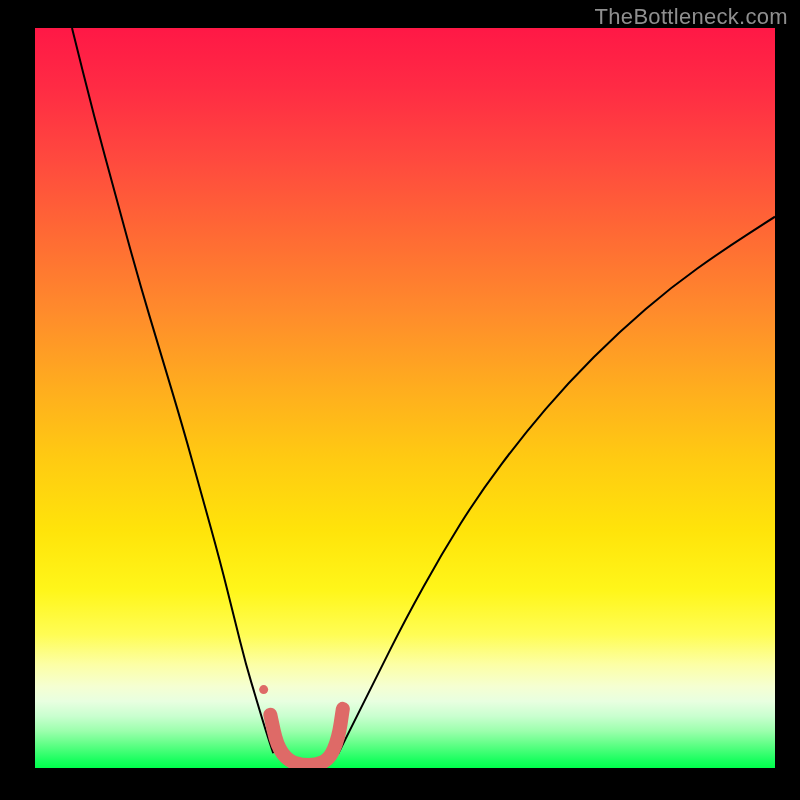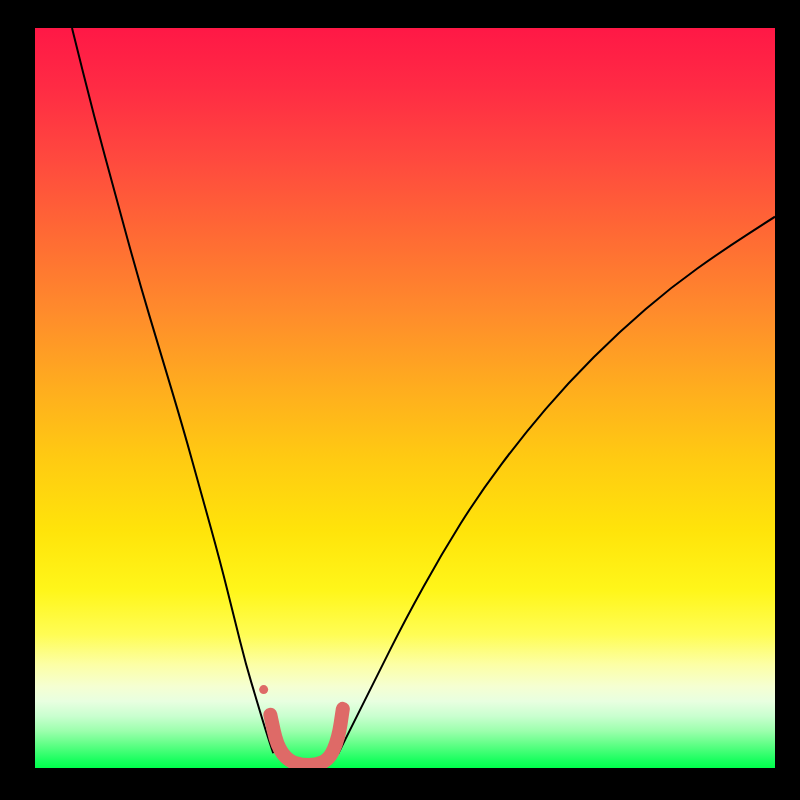--- a/index.html
+++ b/index.html
@@ -62,20 +62,21 @@
   }
   svg.curves {
     position: absolute;
     inset: 0;
   }
 </style>
 </head>
 <body>
 
 <div class="frame">
+  <div class="watermark">TheBottleneck.com</div>
 
   <div class="plot">
     <div class="gradient"></div>
     <svg class="curves" viewBox="0 0 740 740" preserveAspectRatio="none">
       <g id="series-group">
           <path d="M 37.00 0.00 Q 37.00 0.00 48.10 44.40 Q 59.20 88.80 70.30 129.50 Q 81.40 170.20 92.50 210.90 Q 103.60 251.60 114.70 288.60 Q 125.80 325.60 136.90 362.60 Q 148.00 399.60 157.25 432.90 Q 166.50 466.20 175.75 499.50 Q 185.00 532.80 192.40 562.40 Q 199.80 592.00 205.35 614.20 Q 210.90 636.40 216.45 654.90 Q 222.00 673.40 226.44 688.20 Q 230.88 703.00 234.58 714.10 L 238.28 725.20" fill="none" stroke="#000000" stroke-width="2" stroke-linecap="butt" stroke-linejoin="round"></path>
           <path d="M 303.40 725.20 Q 303.40 725.20 310.80 710.40 Q 318.20 695.60 329.30 673.40 Q 340.40 651.20 355.20 621.60 Q 370.00 592.00 388.50 558.70 Q 407.00 525.40 425.50 495.80 Q 444.00 466.20 466.20 436.60 Q 488.40 407.00 510.60 381.10 Q 532.80 355.20 558.70 329.30 Q 584.60 303.40 610.50 281.20 Q 636.40 259.00 662.30 240.50 Q 688.20 222.00 714.10 205.35 L 740.00 188.70" fill="none" stroke="#000000" stroke-width="2" stroke-linecap="butt" stroke-linejoin="round"></path>
           <path d="M 235.32 686.72 Q 235.32 686.72 238.65 702.26 Q 241.98 717.80 247.53 725.20 Q 253.08 732.60 259.74 734.82 Q 266.40 737.04 273.80 737.04 Q 281.20 737.04 287.86 734.08 Q 294.52 731.12 298.96 720.76 Q 303.40 710.40 305.62 695.60 L 307.84 680.80" fill="none" stroke="#de6a67" stroke-width="14" stroke-linecap="round" stroke-linejoin="round"></path>
           <circle cx="228.66" cy="661.56" r="4.5" fill="#de6a67"></circle>
         </g>

